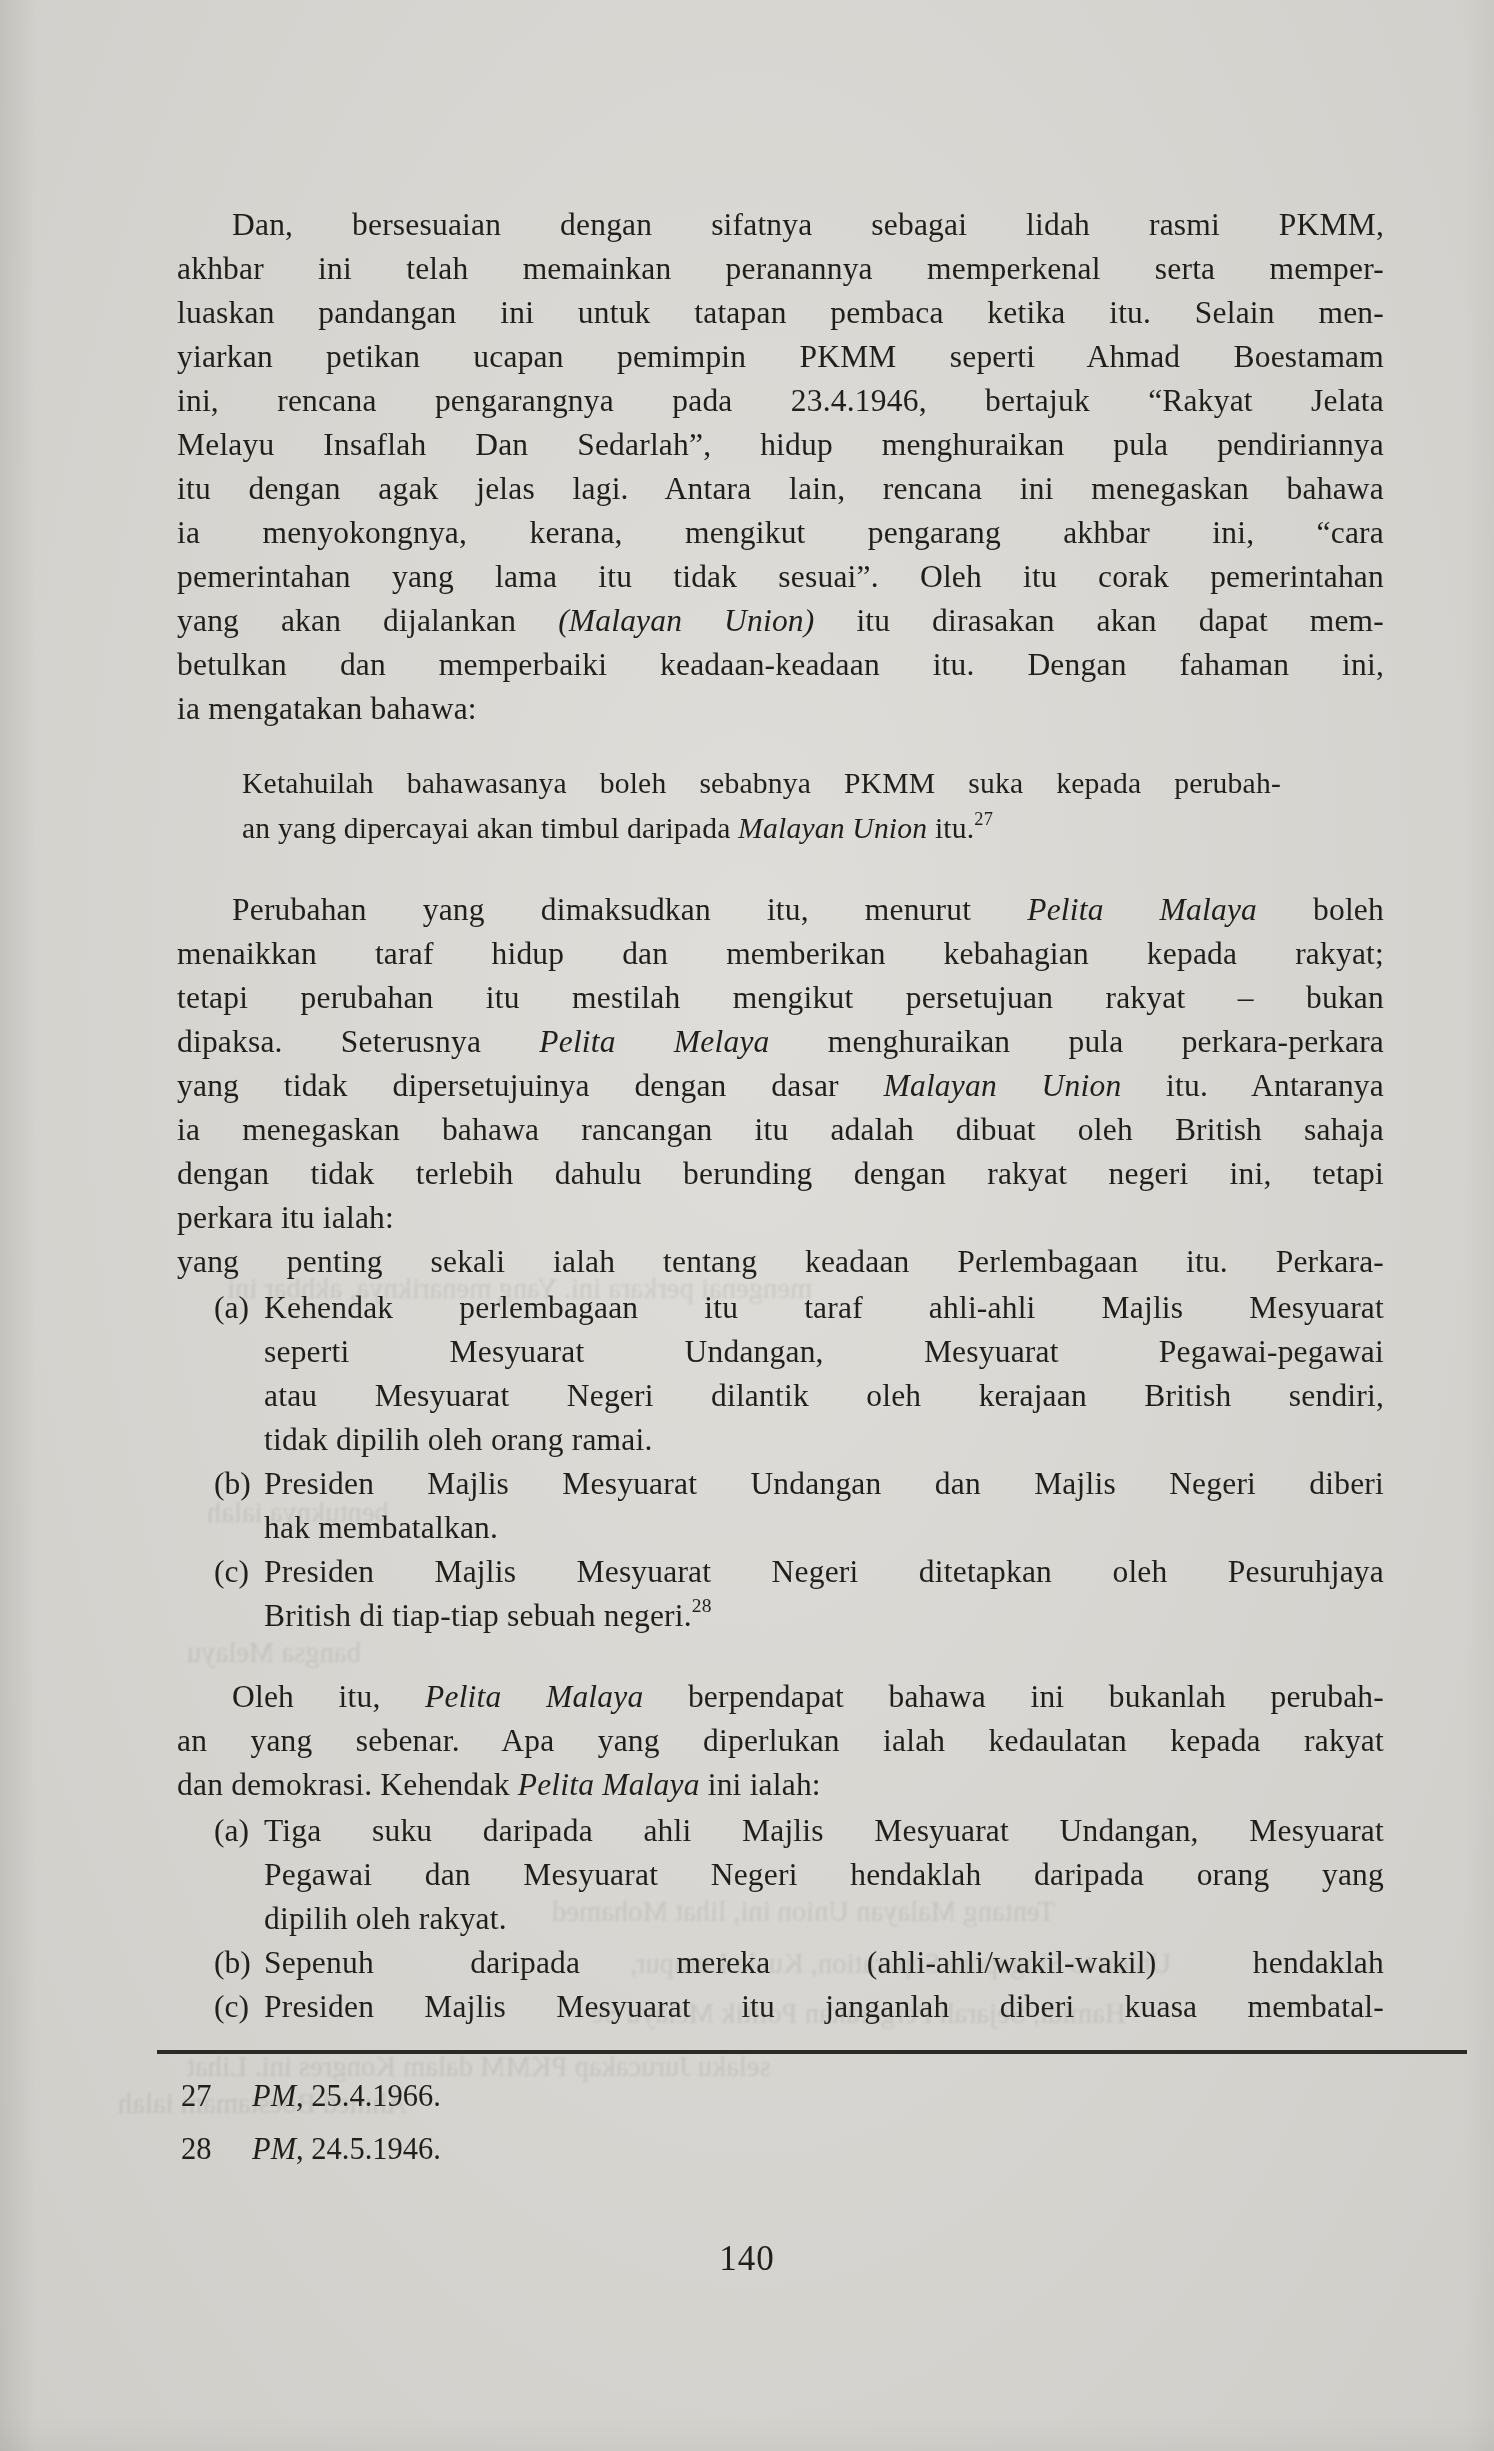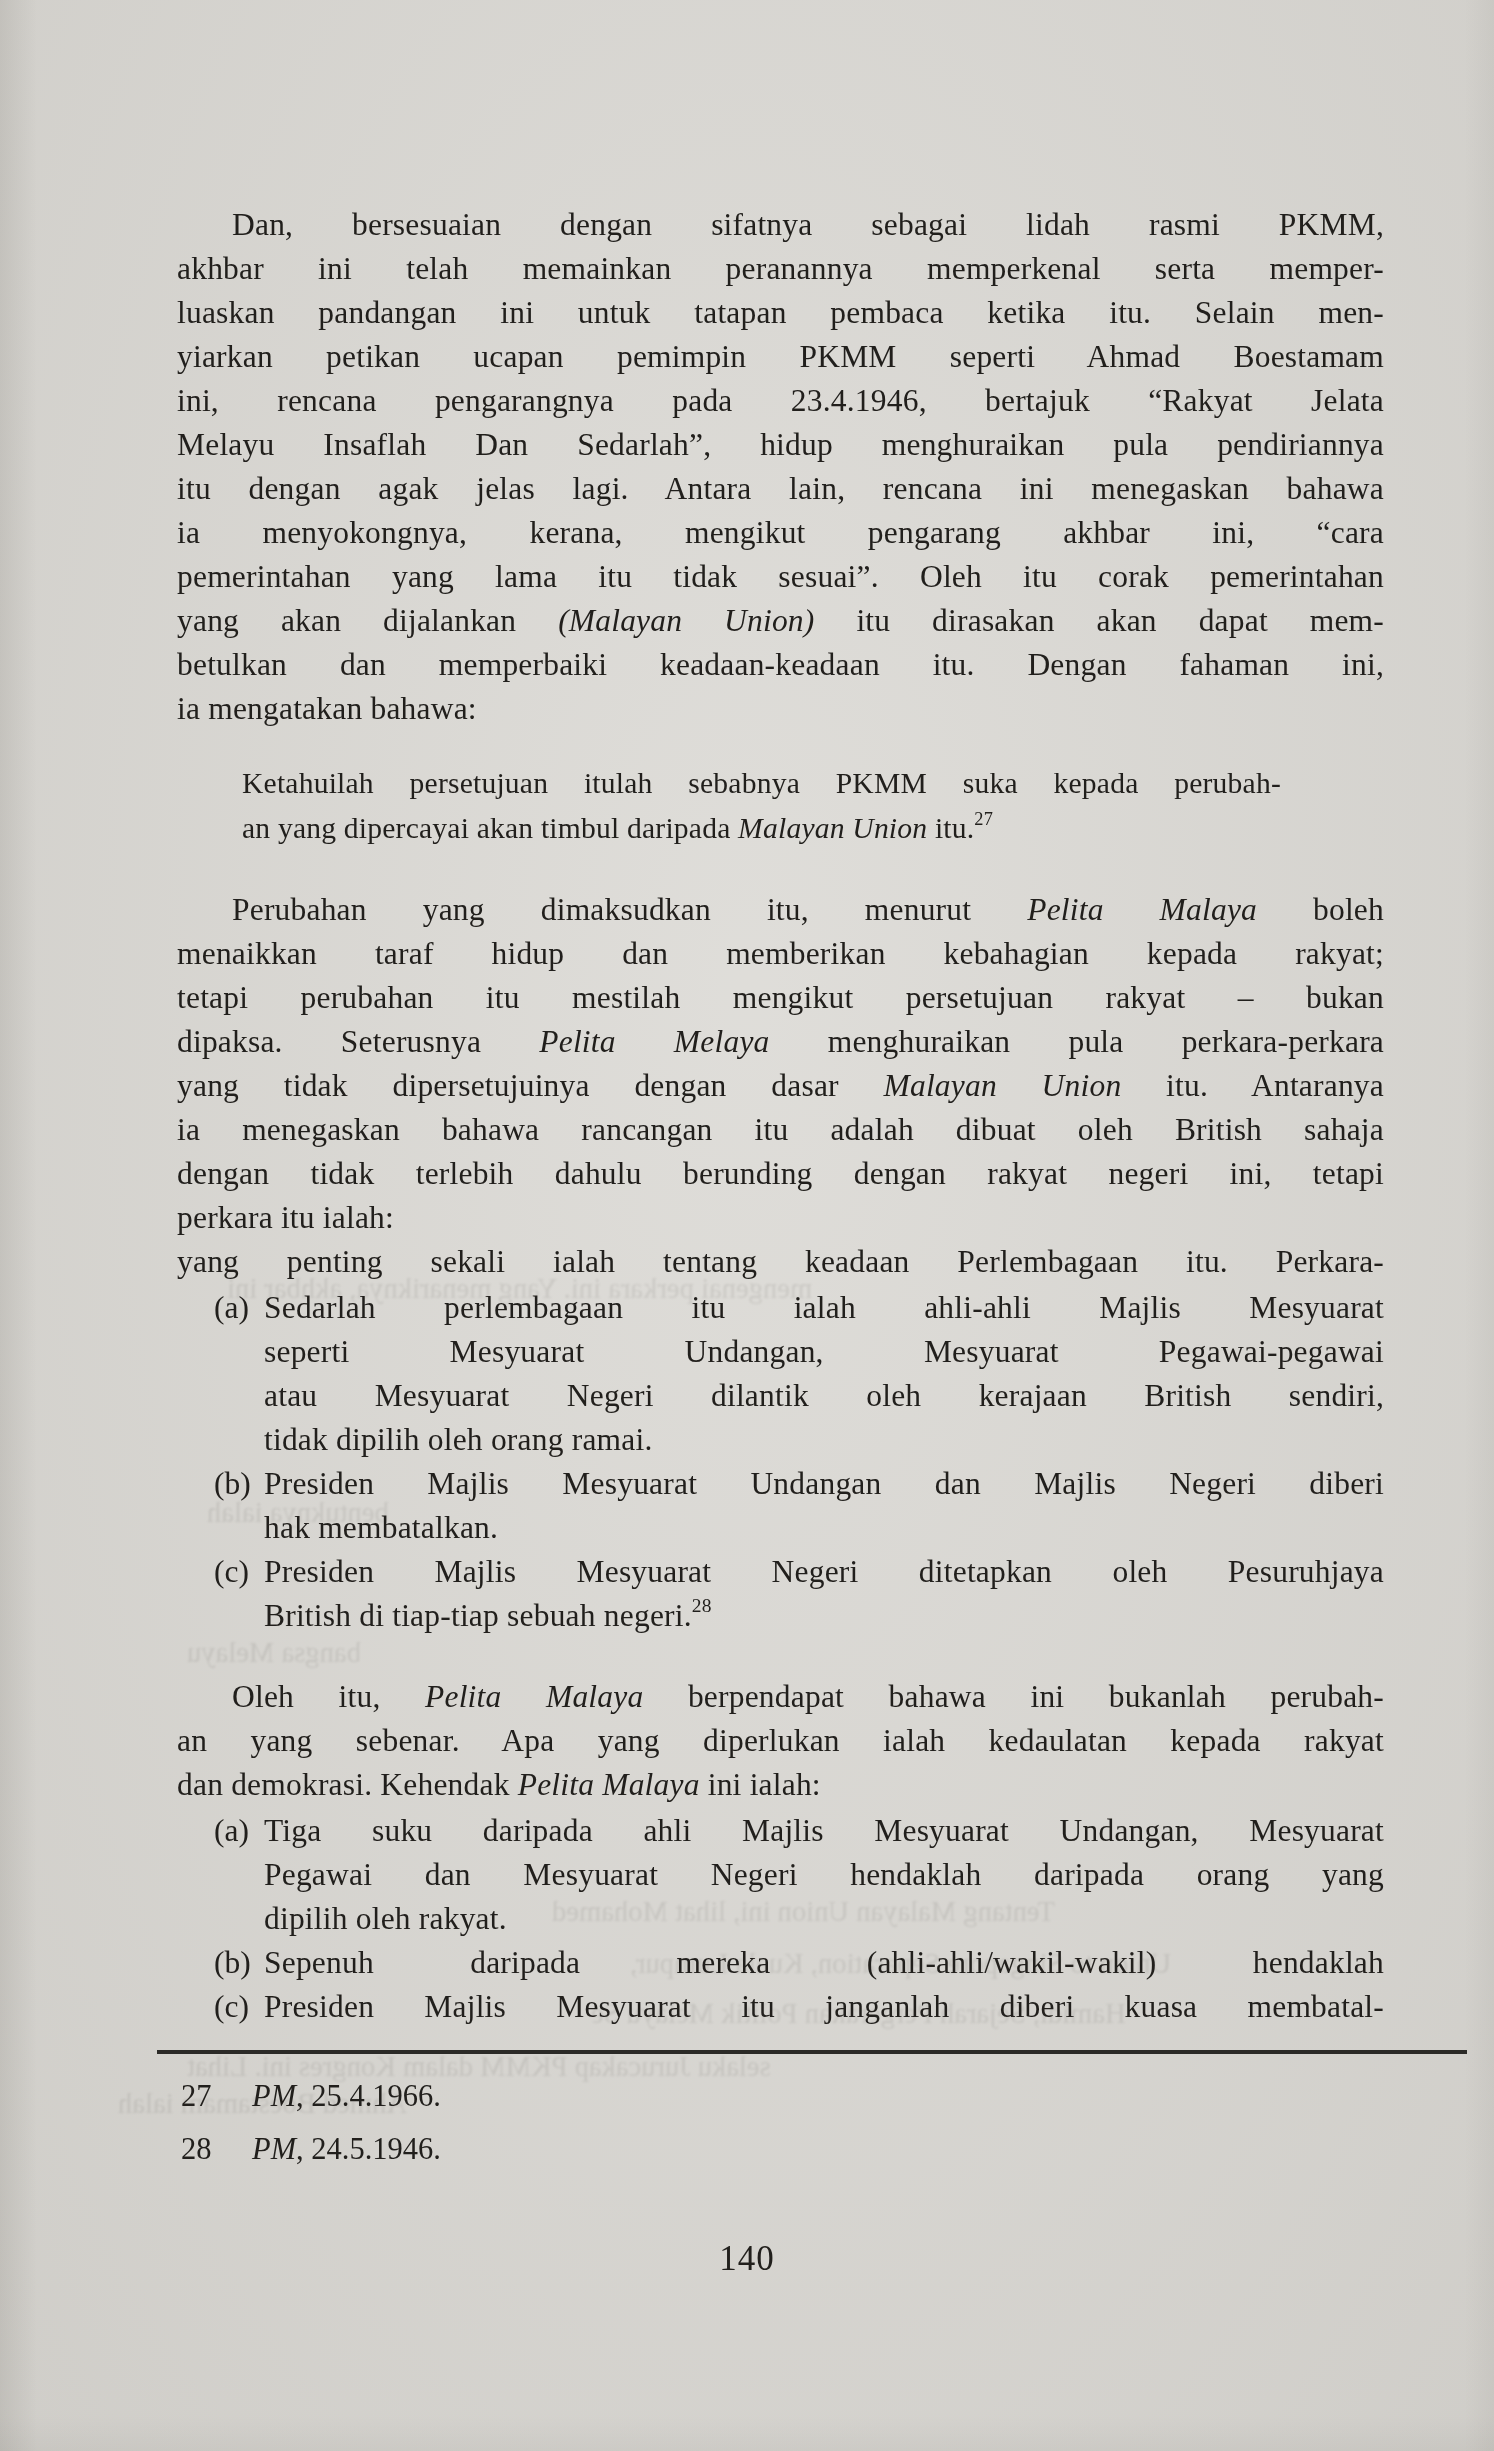--- a/index.html
+++ b/index.html
@@ -81,38 +81,38 @@
         <div class="line">ini, rencana pengarangnya pada 23.4.1946, bertajuk “Rakyat Jelata</div>
         <div class="line">Melayu Insaflah Dan Sedarlah”, hidup menghuraikan pula pendiriannya</div>
         <div class="line">itu dengan agak jelas lagi. Antara lain, rencana ini menegaskan bahawa</div>
         <div class="line">ia menyokongnya, kerana, mengikut pengarang akhbar ini, “cara</div>
         <div class="line">pemerintahan yang lama itu tidak sesuai”. Oleh itu corak pemerintahan</div>
         <div class="line">yang akan dijalankan <i>(Malayan Union)</i> itu dirasakan akan dapat mem-</div>
         <div class="line">betulkan dan memperbaiki keadaan-keadaan itu. Dengan fahaman ini,</div>
         <div class="line no-j">ia mengatakan bahawa:</div>
       </div>
       <div class="block quote">
-        <div class="line">Ketahuilah persetujuan itulah sebabnya PKMM suka kepada perubah-</div>
+        <div class="line">Ketahuilah bahawasanya boleh sebabnya PKMM suka kepada perubah-</div>
         <div class="line no-j">an yang dipercayai akan timbul daripada <i>Malayan Union</i> itu.<sup>27</sup></div>
       </div>
       <div class="block para">
         <div class="line first-ind">Perubahan yang dimaksudkan itu, menurut <i>Pelita Malaya</i> boleh</div>
         <div class="line">menaikkan taraf hidup dan memberikan kebahagian kepada rakyat;</div>
         <div class="line">tetapi perubahan itu mestilah mengikut persetujuan rakyat – bukan</div>
         <div class="line">dipaksa. Seterusnya <i>Pelita Melaya</i> menghuraikan pula perkara-perkara</div>
         <div class="line">yang tidak dipersetujuinya dengan dasar <i>Malayan Union</i> itu. Antaranya</div>
         <div class="line">ia menegaskan bahawa rancangan itu adalah dibuat oleh British sahaja</div>
         <div class="line">dengan tidak terlebih dahulu berunding dengan rakyat negeri ini, tetapi</div>
         <div class="line no-j">perkara itu ialah:</div>
         <div class="line">yang penting sekali ialah tentang keadaan Perlembagaan itu. Perkara-</div>
       </div>
       <div class="block list">
         <div class="li">
           <span class="lbl">(a)</span>
-          <div class="line">Sedarlah perlembagaan itu ialah ahli-ahli Majlis Mesyuarat</div>
+          <div class="line">Kehendak perlembagaan itu taraf ahli-ahli Majlis Mesyuarat</div>
           <div class="line">seperti Mesyuarat Undangan, Mesyuarat Pegawai-pegawai</div>
           <div class="line">atau Mesyuarat Negeri dilantik oleh kerajaan British sendiri,</div>
           <div class="line no-j">tidak dipilih oleh orang ramai.</div>
         </div>
         <div class="li">
           <span class="lbl">(b)</span>
           <div class="line">Presiden Majlis Mesyuarat Undangan dan Majlis Negeri diberi</div>
           <div class="line no-j">hak membatalkan.</div>
         </div>
         <div class="li">

